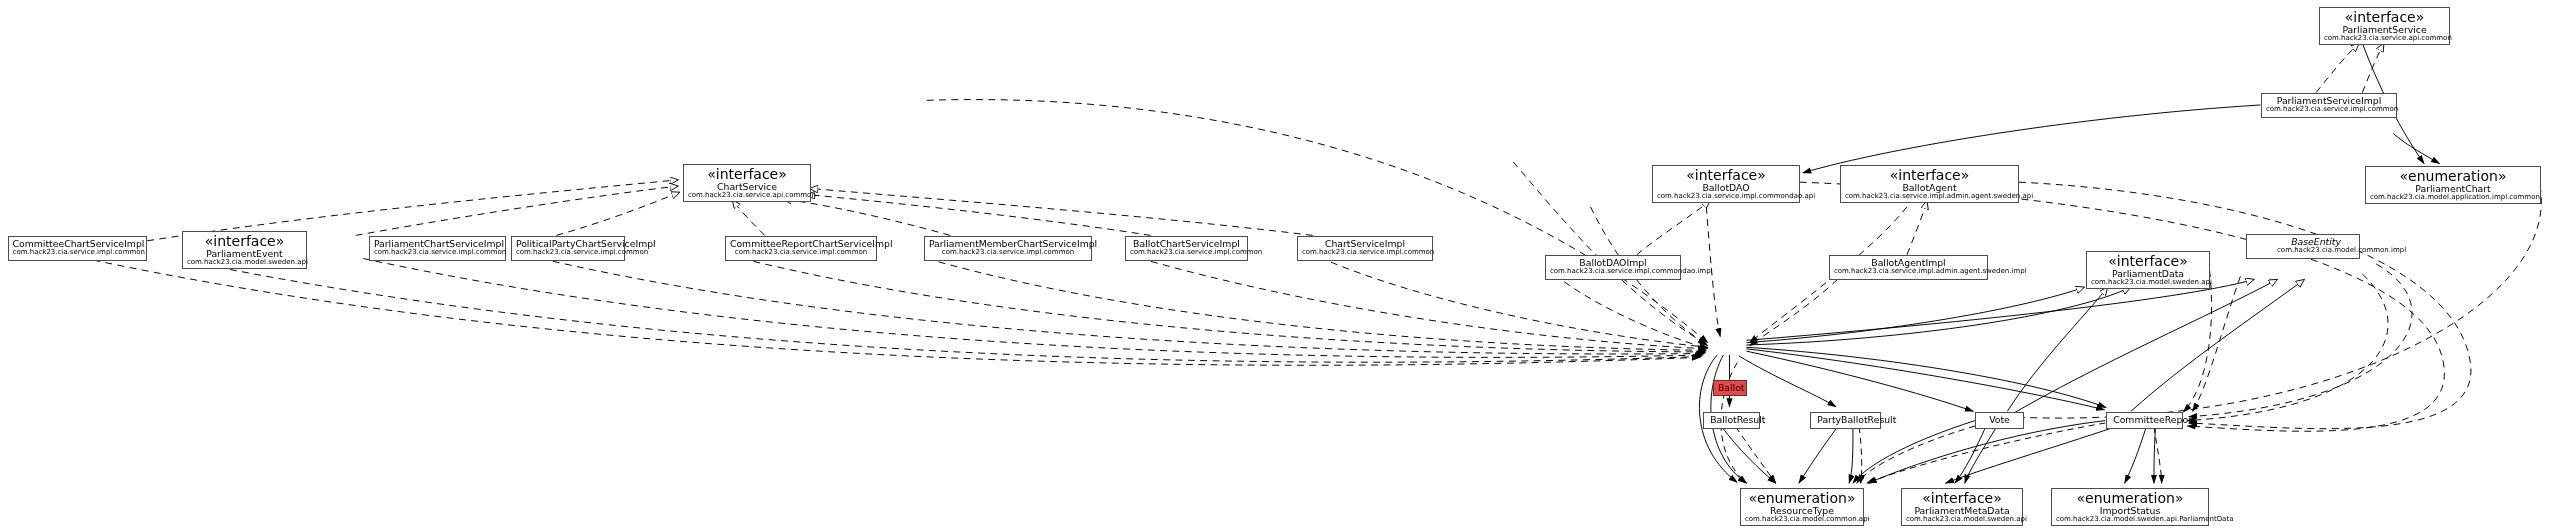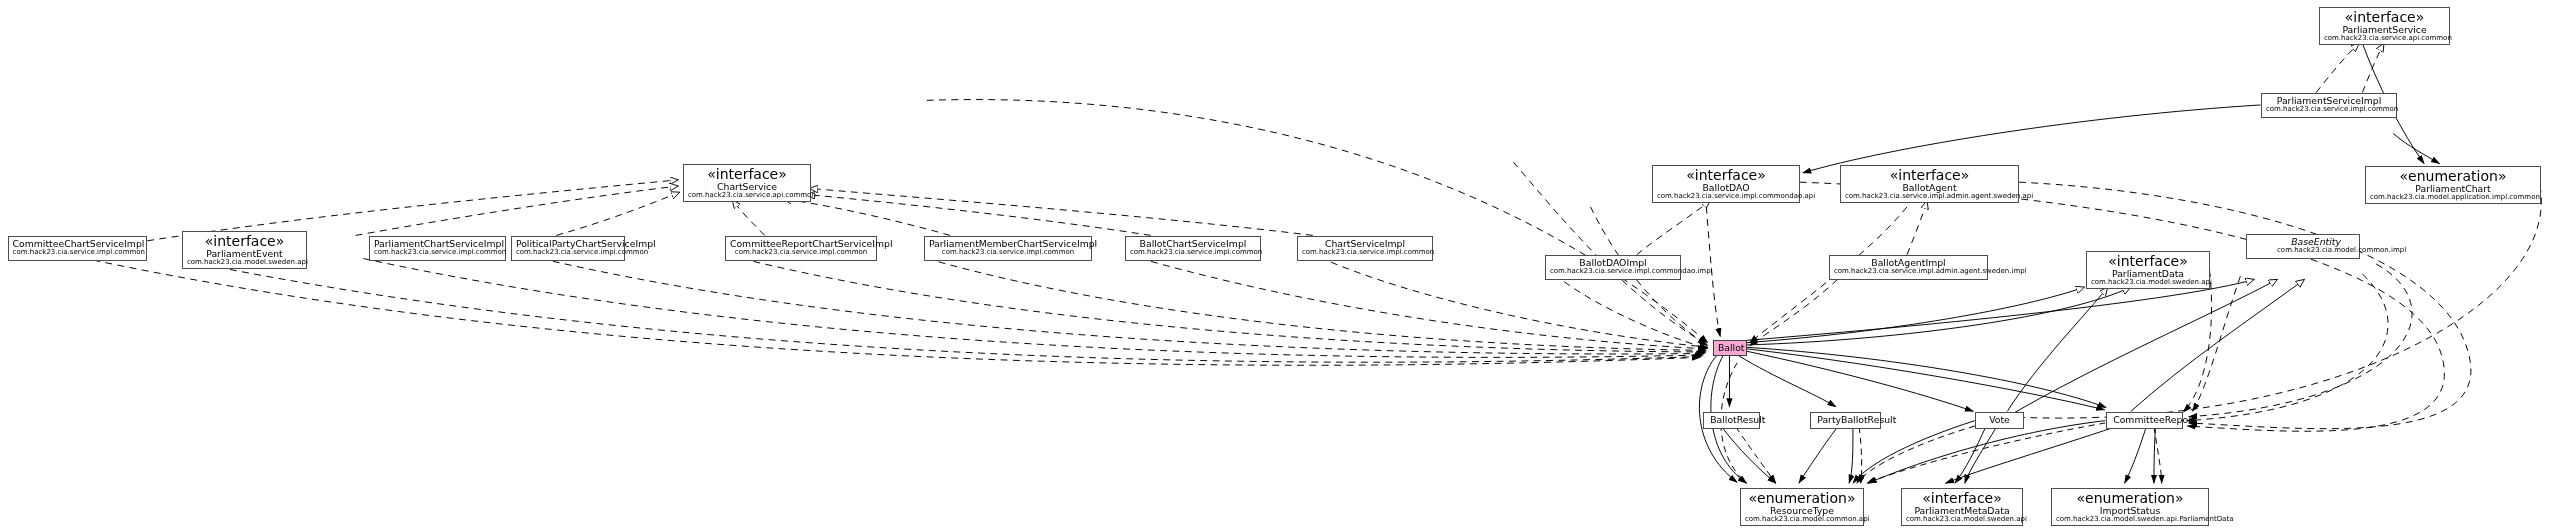--- a/index.html
+++ b/index.html
@@ -45,22 +45,23 @@
   }
   .node .nm.abstract {
     font-style: italic;
   }
   .node .pkg {
     font-size: 7px;
     color: #000000;
     display: block;
   }
   .node.focus {
-    background: #f9a8d4;
+    background: #ef4444;
     border: 0.8px solid #404040;
+    margin-top: 40px;
   }
   .node.simple {
     border: 0.8px solid #4d4d4d;
     padding: 2.3px 6.2px;
   }
   .node.simple .nm { font-size: 9.3px; }
 </style>
 </head>
 <body>
 
@@ -192,21 +193,21 @@
         <span class="pkg">com.hack23.cia.service.impl.common</span>
       </div>
       <div class="node" style="left: 725px; top: 236px; width: 152px; min-height: 25px;">
         <span class="nm">CommitteeReportChartServiceImpl</span>
         <span class="pkg">com.hack23.cia.service.impl.common</span>
       </div>
       <div class="node" style="left: 924px; top: 236px; width: 168px; min-height: 25px;">
         <span class="nm">ParliamentMemberChartServiceImpl</span>
         <span class="pkg">com.hack23.cia.service.impl.common</span>
       </div>
-      <div class="node" style="left: 1125px; top: 236px; width: 136px; min-height: 25px;">
+      <div class="node" style="left: 1125px; top: 236px; width: 123px; min-height: 25px;">
         <span class="nm">BallotChartServiceImpl</span>
         <span class="pkg">com.hack23.cia.service.impl.common</span>
       </div>
       <div class="node" style="left: 1297px; top: 236px; width: 136px; min-height: 25px;">
         <span class="nm">ChartServiceImpl</span>
         <span class="pkg">com.hack23.cia.service.impl.common</span>
       </div>
       <div class="node" style="left: 683px; top: 164px; width: 128px; min-height: 34px;">
         <span class="stereo">«interface»</span>
         <span class="nm">ChartService</span>

